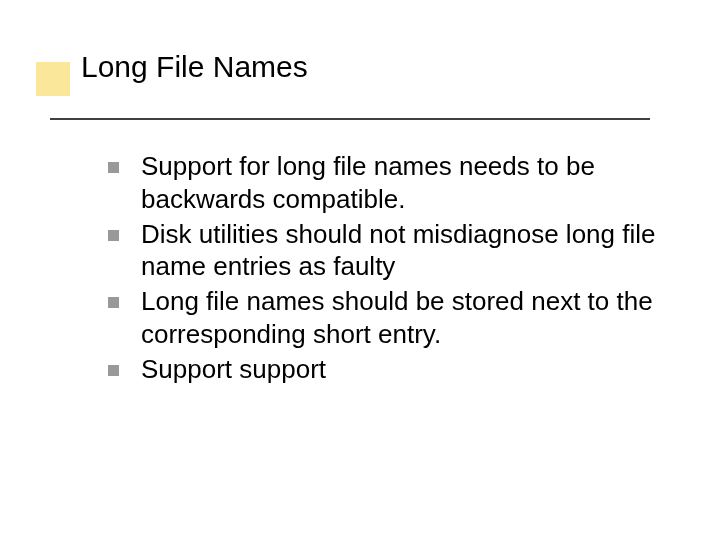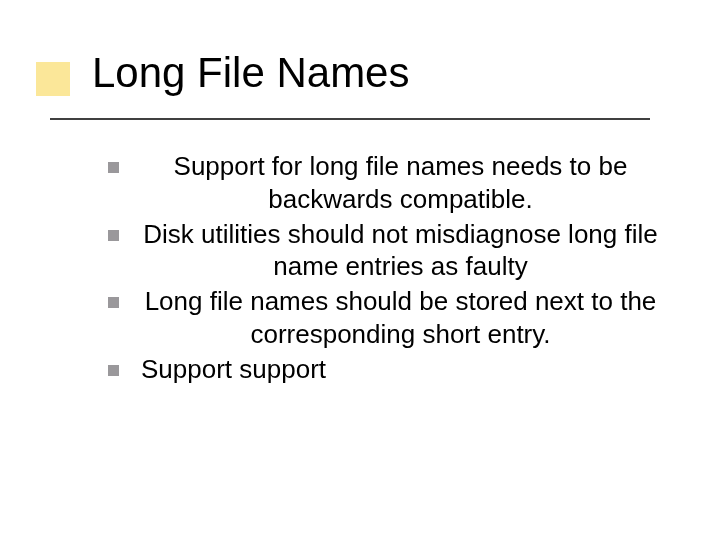--- a/index.html
+++ b/index.html
@@ -27,40 +27,39 @@
     background: #fbe799;
   }
   .title-wrap {
     position: absolute;
     top: 50px;
     left: 77px;
     right: 40px;
   }
   .title {
     font-family: Verdana, Geneva, sans-serif;
-    font-size: 42px;
+    font-size: 30px;
     font-weight: 400;
     letter-spacing: 0;
-    margin: 0 0 10px 15px;
+    margin: 0 0 10px 4px;
     line-height: 1.1;
   }
   .title-underline {
     position: absolute;
     left: 50px;
     right: 70px;
     top: 118px;
     height: 2px;
     background: #404040;
   }
   .body {
     position: absolute;
     top: 150px;
     left: 108px;
     right: 60px;
-    text-align: center;
   }
   .bullet-row {
     display: flex;
     align-items: flex-start;
     margin-bottom: 2px;
   }
   .bullet-icon {
     flex: 0 0 auto;
     width: 11px;
     height: 11px;

